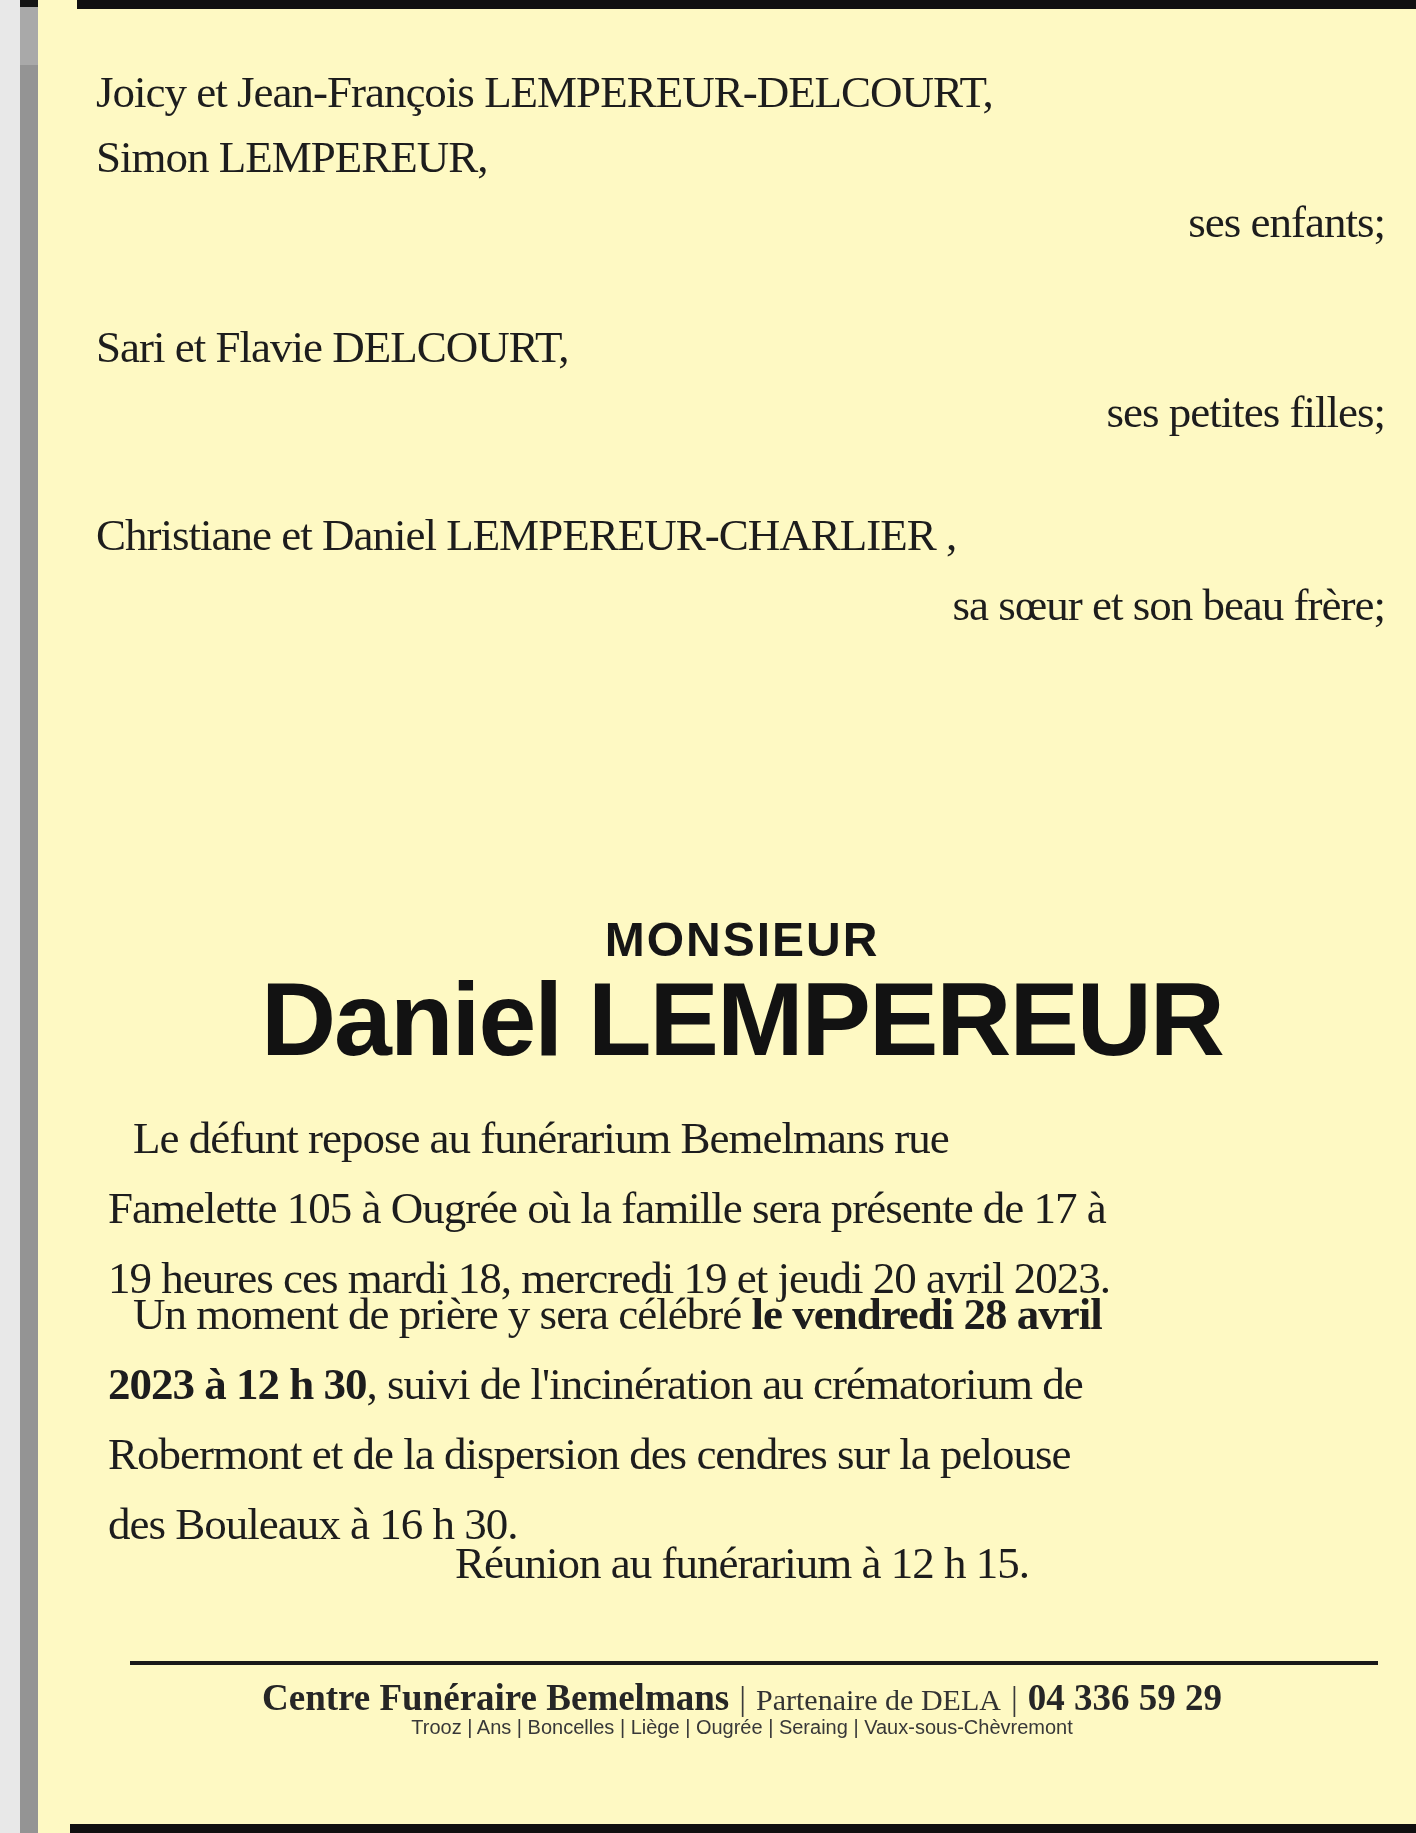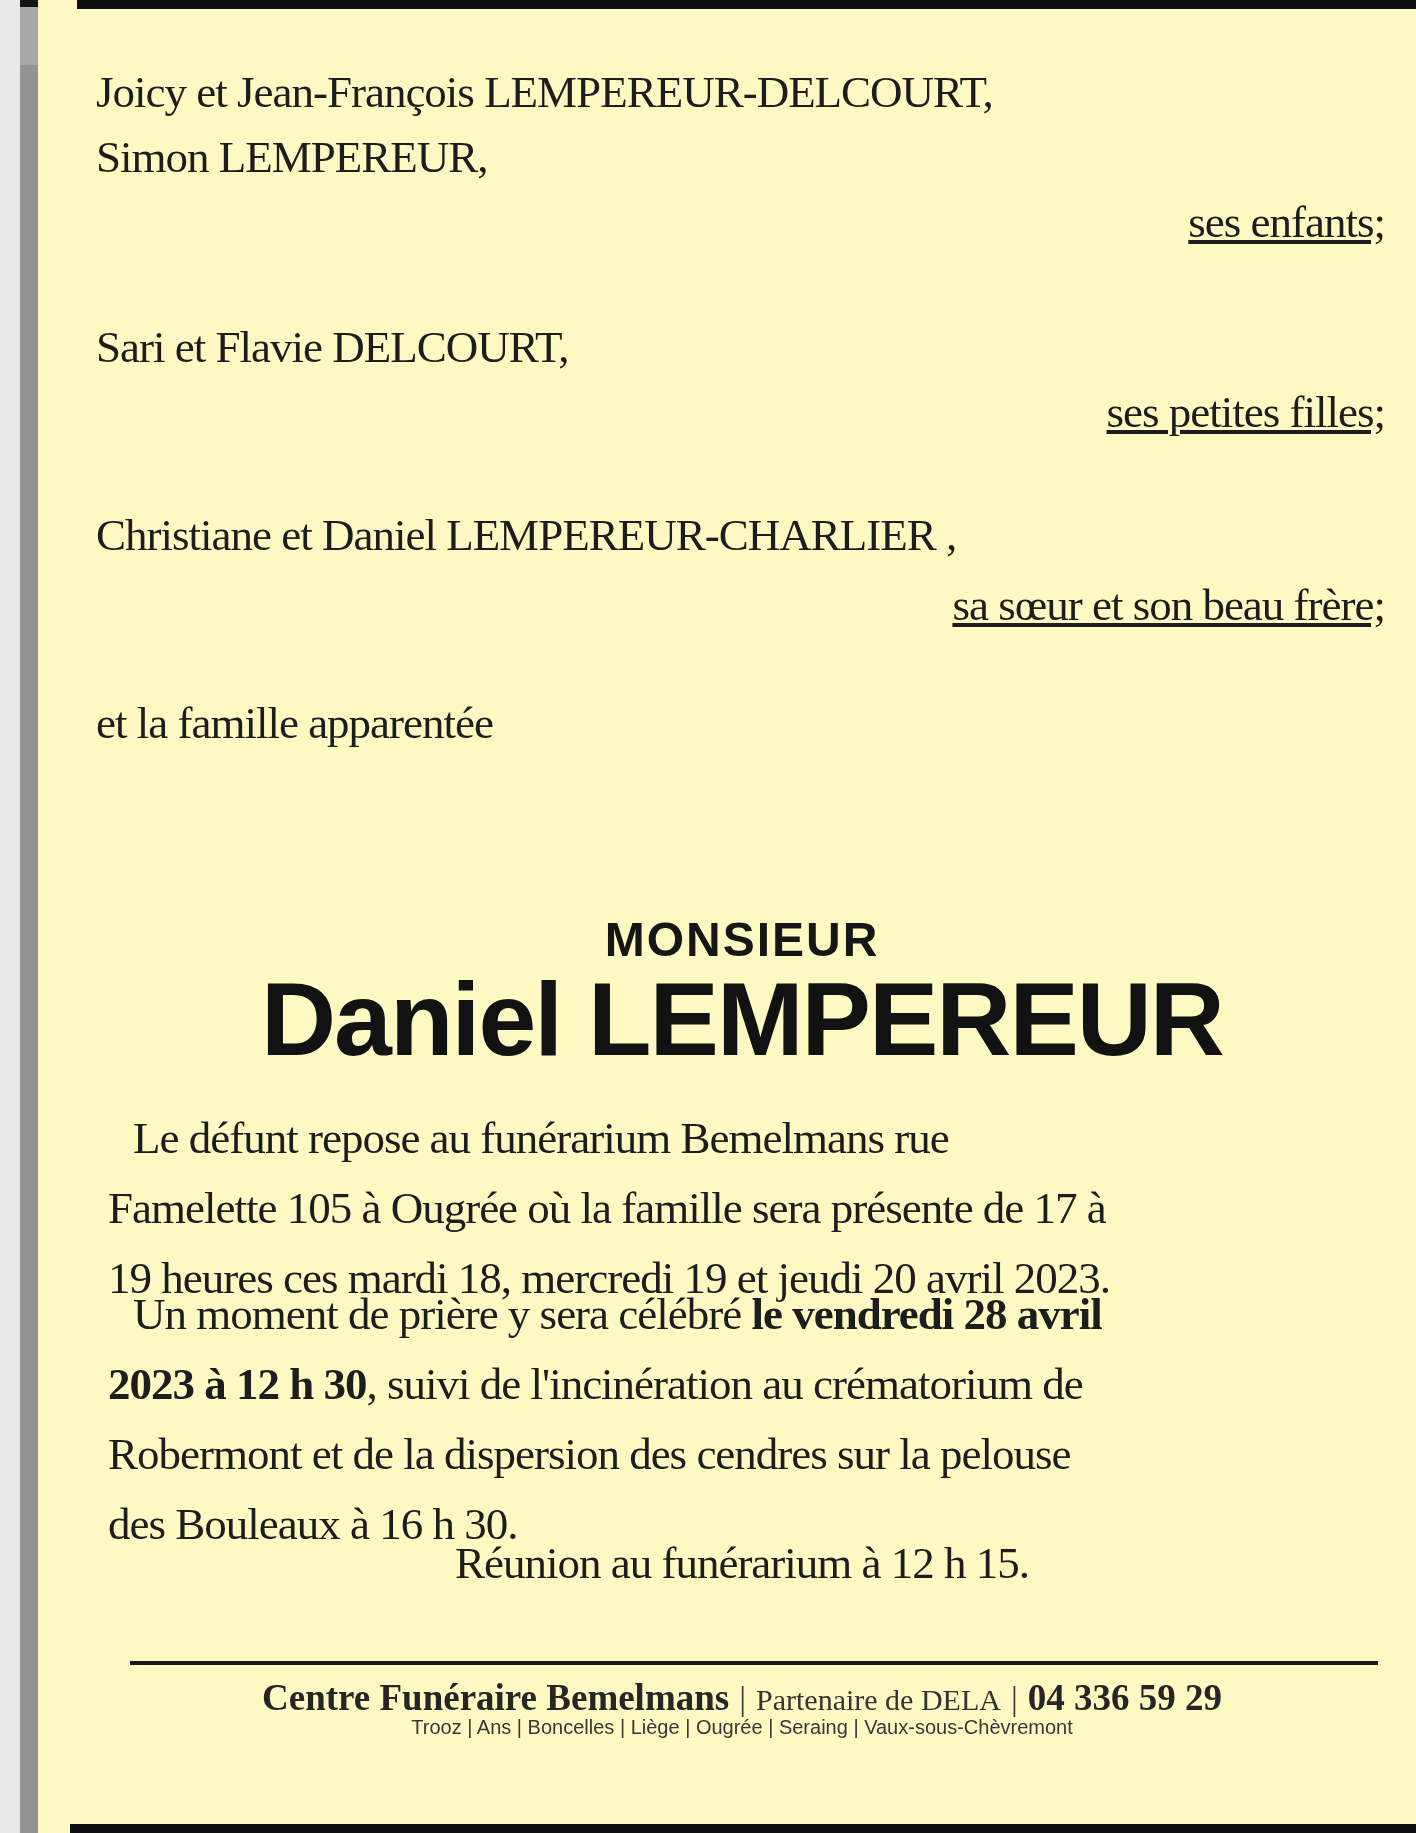--- a/index.html
+++ b/index.html
@@ -38,21 +38,21 @@
   
   .line {
     position: absolute;
     font-size: 45px;
     line-height: 1.18;
     letter-spacing: -1px;
     white-space: pre;
     color: #1d1d1d;
   }
   .name-line { left: 76px; }
-  .relation-line { right: 51px; text-align: right; text-decoration: underline; }
+  .relation-line { right: 51px; text-align: right; }
   .centered {
     left: 28px; width: 1388px; text-align: center;
   }
   .intro-line { font-size: 47px; }
   .honorific {
     font-family: Liberation Sans, sans-serif;
     font-weight: bold;
     font-size: 48px;
     letter-spacing: 2px;
     color: #161616;
@@ -104,21 +104,20 @@
   <div class="line name-line" style="top:66px">Joicy et Jean-François LEMPEREUR-DELCOURT,</div>
   <div class="line name-line" style="top:131px">Simon LEMPEREUR,</div>
   <div class="line relation-line" style="top:196px">ses enfants;</div>
 
   <div class="line name-line" style="top:321px">Sari et Flavie DELCOURT,</div>
   <div class="line relation-line" style="top:386px">ses petites filles;</div>
 
   <div class="line name-line" style="top:509px">Christiane et Daniel LEMPEREUR-CHARLIER ,</div>
   <div class="line relation-line" style="top:579px">sa sœur et son beau frère;</div>
 
-  <div class="line name-line" style="top:697px">et la famille apparentée</div>
 
   <div class="line centered honorific" style="top:912px">MONSIEUR</div>
   <div class="line centered deceased-name" style="top:958px">Daniel LEMPEREUR</div>
 
   <div class="line para-line indented" style="top:1112px">Le défunt repose au funérarium Bemelmans rue</div>
   <div class="line para-line" style="top:1182px">Famelette 105 à Ougrée où la famille sera présente de 17 à</div>
   <div class="line para-line" style="top:1252px">19 heures ces mardi 18, mercredi 19 et jeudi 20 avril 2023.</div>
 
   <div class="line para-line indented" style="top:1288px"><span>Un moment de prière y sera célébré </span><span class="bold-seg">le vendredi 28 avril</span></div>
   <div class="line para-line" style="top:1358px"><span class="bold-seg">2023 à 12 h 30</span><span>, suivi de l'incinération au crématorium de</span></div>

